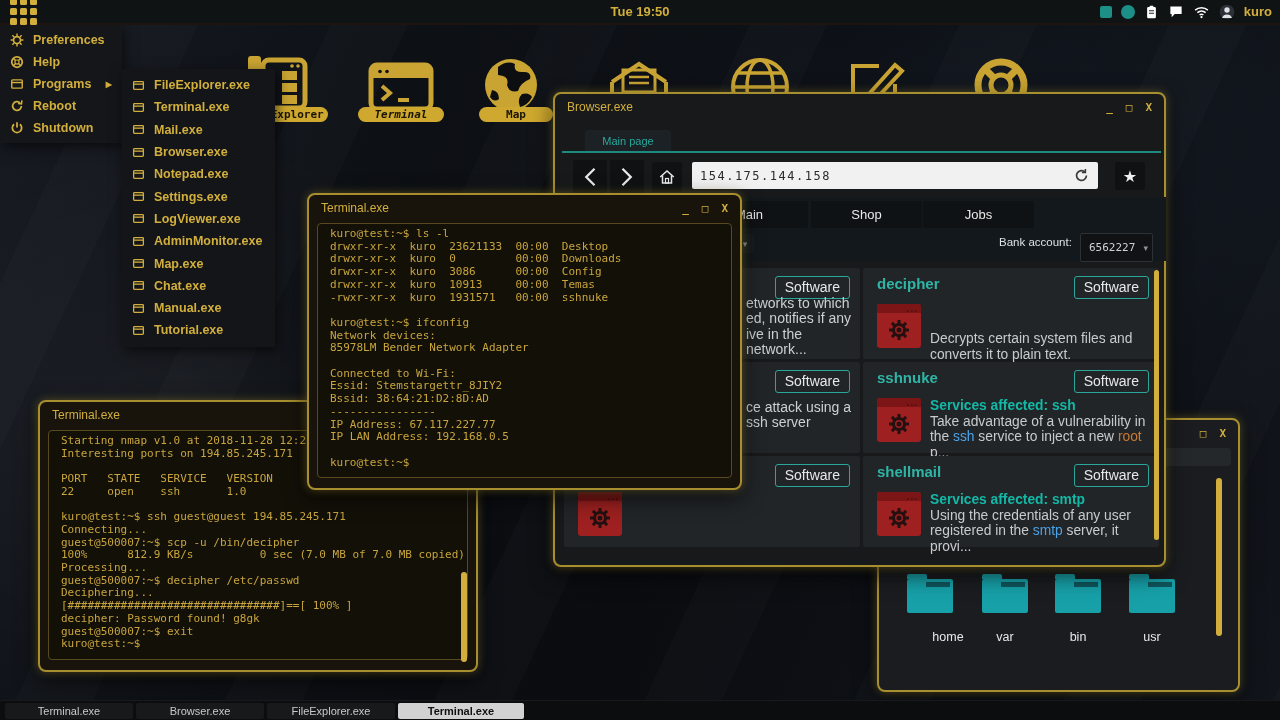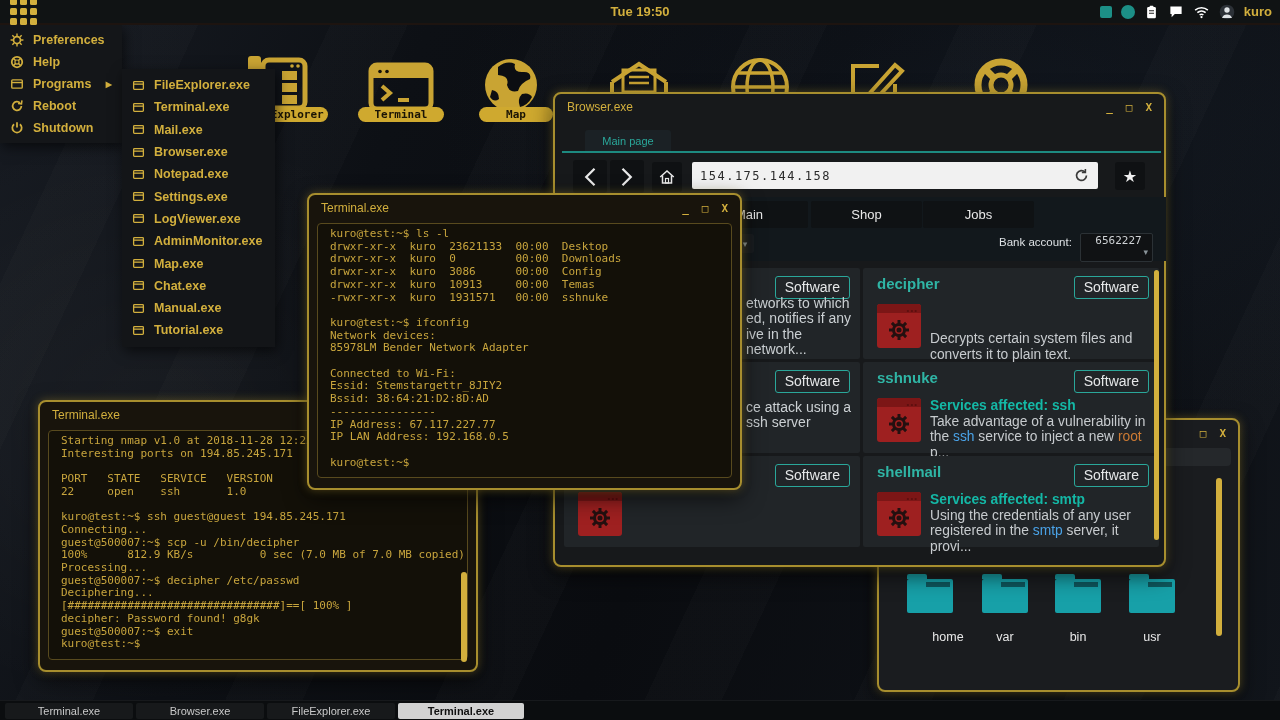--- a/index.html
+++ b/index.html
@@ -49,21 +49,21 @@
   
   .browser{background:#17191b;}
   .btab{position:absolute;left:30px;top:36px;width:86px;height:21px;background:#1b2125;border-radius:3px 3px 0 0;color:#2aa79a;font-size:11px;display:flex;align-items:center;justify-content:center;}
   .btab-line{position:absolute;left:7px;top:57px;width:599px;height:2px;background:#1d8a80;}
   .navbtn{position:absolute;background:#0f1113;border-radius:3px;display:flex;align-items:center;justify-content:center;}
   .urlbar{position:absolute;left:137px;top:68px;width:406px;height:27px;background:#f1f1f1;border-radius:2px;display:flex;align-items:center;padding:0 8px;}
   .urltext{font-family:"DejaVu Sans Mono",monospace;font-size:12px;letter-spacing:1.5px;color:#2b2b2b;}
   .strip{position:absolute;left:2px;top:103px;width:609px;height:64px;background:#12181c;}
   .ptab{position:absolute;top:107px;height:27px;background:#0f1214;border-radius:2px;color:#e8e8e8;font-size:13px;display:flex;align-items:center;justify-content:center;}
   .bank-label{position:absolute;left:444px;top:142px;font-size:11.5px;color:#dde1e4;}
-  .bank-dd{position:absolute;left:525px;top:139px;width:73px;height:29px;background:#101214;border:1px solid #2b3135;border-radius:2px;display:flex;align-items:center;padding:0 4px 0 8px;flex-direction:column;}
+  .bank-dd{position:absolute;left:525px;top:139px;width:73px;height:29px;background:#101214;border:1px solid #2b3135;border-radius:2px;display:flex;align-items:center;padding:0 4px 0 8px;}
   .bank-val{font-family:"DejaVu Sans Mono",monospace;font-size:11px;color:#ced2d5;}
   .chev{margin-left:auto;color:#8a949a;font-size:9px;}
   .mini-dd{position:absolute;left:181px;top:140px;width:18px;height:19px;background:#191d20;border-radius:2px;color:#8a949a;font-size:9px;display:flex;align-items:center;justify-content:center;}
 
   .card{position:absolute;width:296px;height:91px;background:#212528;border-radius:2px;}
   .card-title{position:absolute;left:14px;top:7px;color:#2fb5a5;font-size:15px;font-weight:bold;}
   .badge{position:absolute;right:10px;top:8px;border:1px solid #2aa79a;border-radius:3px;color:#e6e8e9;font-size:14px;padding:2px 9px 3px;}
   .card-body{position:absolute;left:14px;top:36px;display:flex;gap:9px;}
   .app-icon{position:relative;width:44px;height:44px;background:#9e2020;border-radius:3px;flex:0 0 auto;overflow:hidden;}
   .app-icon .bar{position:absolute;left:0;top:0;right:0;height:9px;background:#7c1616;}
@@ -111,21 +111,21 @@
   <div class="dicon" style="left:368px;top:62px;">
     <svg width="66" height="50" viewBox="0 0 66 50">
       <rect x="3" y="3" width="60" height="44" rx="6" fill="none" stroke="currentColor" stroke-width="5"></rect>
       <path d="M3 9a6 6 0 0 1 6-6h48a6 6 0 0 1 6 6v7H3z" fill="currentColor"></path>
       <circle cx="12" cy="9.5" r="1.8" fill="#14110a"></circle>
         <circle cx="19" cy="9.5" r="1.8" fill="#14110a"></circle>
       <path d="M14 24l8 7-8 7" fill="none" stroke="currentColor" stroke-width="4"></path>
       <path d="M30 38h11" stroke="currentColor" stroke-width="4"></path>
     </svg>
   </div>
-  <div class="pill" style="left:358px;top:107px;width:86px;">Terminal</div>
+  <div class="pill" style="left:358px;top:107px;width:86px;font-style:italic;">Terminal</div>
 
   <div class="dicon" style="left:482px;top:56px;">
     <svg width="58" height="58" viewBox="0 0 58 58">
       <circle cx="29" cy="29" r="26" fill="currentColor"></circle>
       <path fill="#0c0e12" d="M16 11q9-7 17-3q-2 8 7 8q10-1 8 7q-10 4-12 12q-9 2-11-6q3-9-9-10z"></path>
       <path fill="#0c0e12" d="M40 38q7-2 10 3q-4 8-12 10q-3-8 2-13z"></path>
       <path fill="#0c0e12" d="M10 34q7 1 7 9q-5 4-9-2z"></path>
     </svg>
   </div>
   <div class="pill" style="left:479px;top:107px;width:74px;">Map</div>

